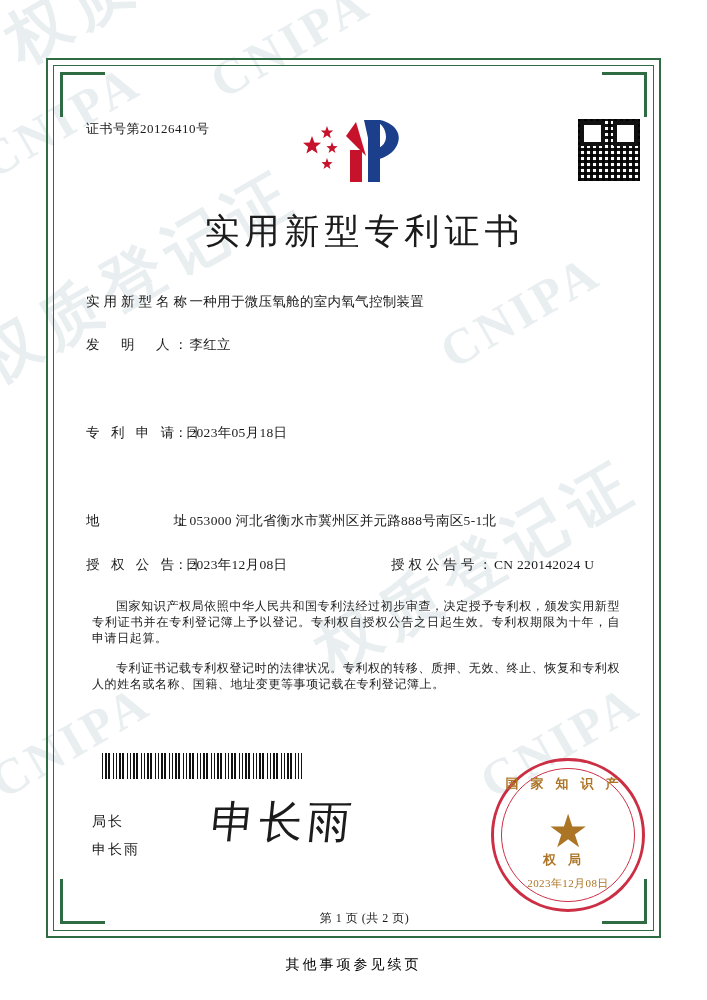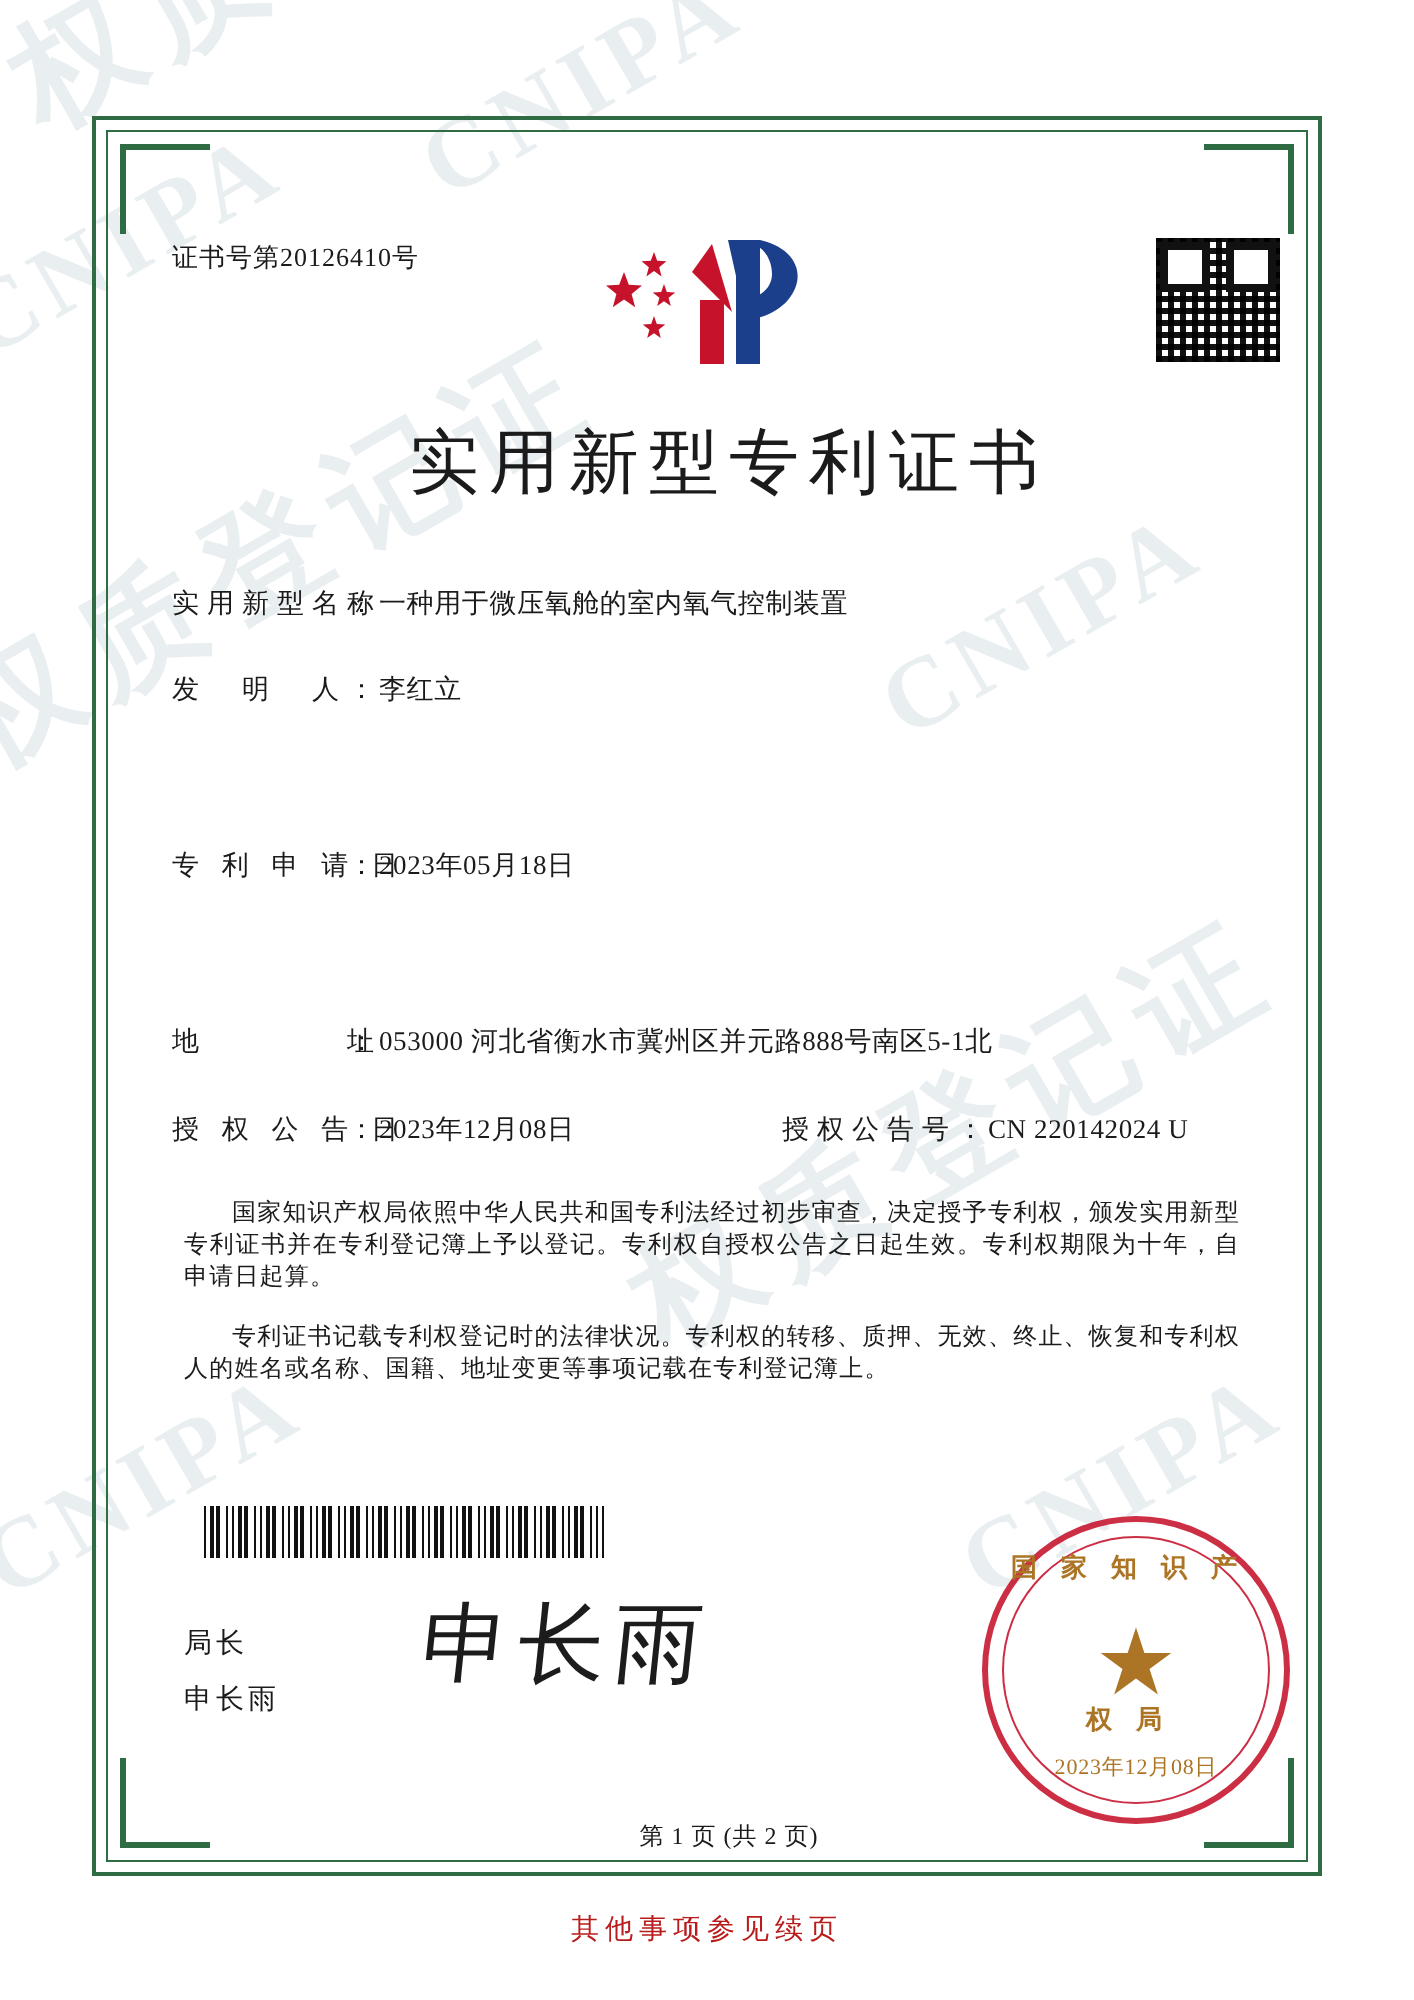--- a/index.html
+++ b/index.html
@@ -236,21 +236,21 @@
     letter-spacing: 0.5px;
   }
 
   #footer-note {
     position: absolute;
     left: 0; top: 956px;
     width: 707px;
     text-align: center;
     font-size: 14px;
     letter-spacing: 3px;
-    color: #b91c1c;
+    color: #000000;
     z-index: 5;
   }
 </style>
 </head>
 <body>
 
 <div id="watermark-layer">
     <div class="wm wm-cn" style="left: -10px; top: 10px; transform: rotate(-30deg);">权质登记证</div>
     <div class="wm wm-en" style="left: 200px; top: 60px; transform: rotate(-30deg);">CNIPA</div>
     <div class="wm wm-cn" style="left: -40px; top: 330px; transform: rotate(-30deg);">权质登记证</div>

